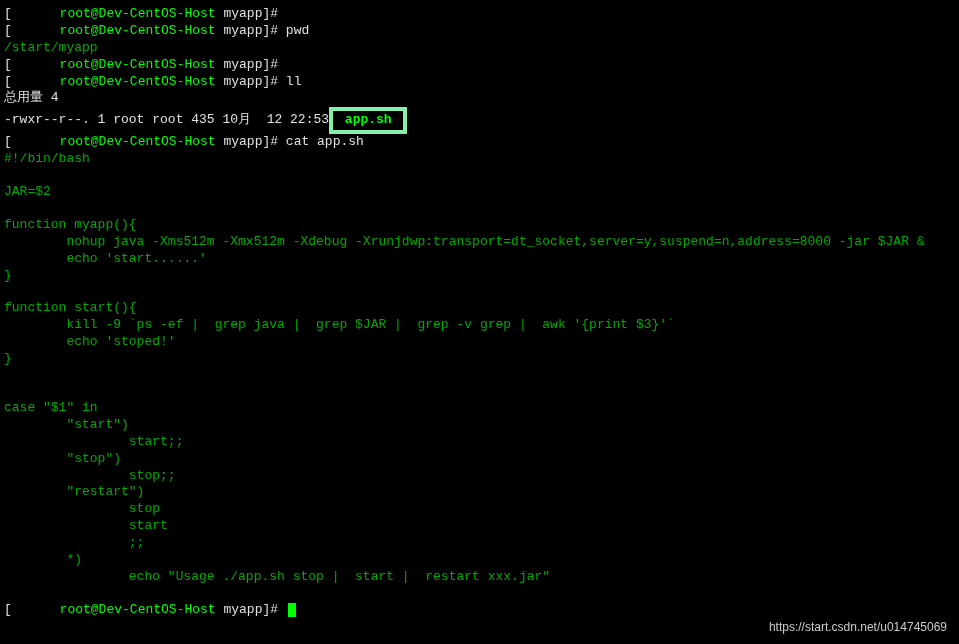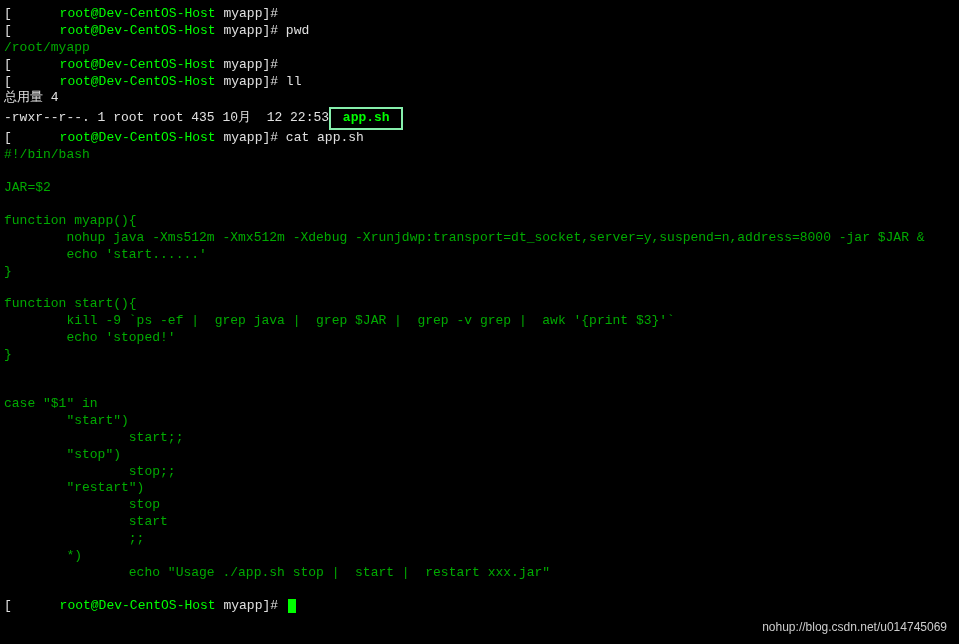--- a/index.html
+++ b/index.html
@@ -29,21 +29,21 @@
     .green {
       color: #00ff00;
       margin-left: 40px;
     }
     .dim-green {
       color: #00aa00;
     }
     .highlight {
       color: #00ff00;
       font-weight: bold;
-      border: 2px solid #86efac;
+      border: 4px solid #86efac;
       padding: 1px 4px;
       display: inline-block;
     }
     .cursor {
       display: inline-block;
       width: 8px;
       height: 14px;
       background: #00ff00;
       vertical-align: text-bottom;
       margin-left: 2px;
@@ -59,21 +59,21 @@
     .blank {
       height: 16px;
     }
   </style>
 </head>
 <body>
 
 <div>
   <div class="line"><span class="white">[</span><span class="green"> root@Dev-CentOS-Host</span><span class="white"> myapp</span><span class="white">]#</span></div>
   <div class="line"><span class="white">[</span><span class="green"> root@Dev-CentOS-Host</span><span class="white"> myapp</span><span class="white">]#</span><span class="white"> pwd</span></div>
-  <div class="line dim-green">/root/myapp</div>
+  <div class="line dim-green">/start/myapp</div>
   <div class="line"><span class="white">[</span><span class="green"> root@Dev-CentOS-Host</span><span class="white"> myapp</span><span class="white">]#</span></div>
   <div class="line"><span class="white">[</span><span class="green"> root@Dev-CentOS-Host</span><span class="white"> myapp</span><span class="white">]#</span><span class="white"> ll</span></div>
   <div class="line white">总用量 4</div>
   <div class="line"><span class="white">-rwxr--r--. 1 root root 435 10月  12 22:53</span><span class="highlight"> app.sh </span></div>
   <div class="line"><span class="white">[</span><span class="green"> root@Dev-CentOS-Host</span><span class="white"> myapp</span><span class="white">]#</span><span class="white"> cat app.sh</span></div>
   <div class="line dim-green">#!/bin/bash</div>
   <div class="blank"></div>
   <div class="line dim-green">JAR=$2</div>
   <div class="blank"></div>
   <div class="line dim-green">function myapp(){</div>
@@ -95,13 +95,13 @@
   <div class="line dim-green">        "restart")</div>
   <div class="line dim-green">                stop</div>
   <div class="line dim-green">                start</div>
   <div class="line dim-green">                ;;</div>
   <div class="line dim-green">        *)</div>
   <div class="line dim-green">                echo "Usage ./app.sh stop |  start |  restart xxx.jar"</div>
   <div class="blank"></div>
   <div class="line"><span class="white">[</span><span class="green"> root@Dev-CentOS-Host</span><span class="white"> myapp</span><span class="white">]#</span> <span class="cursor"></span></div>
 </div>
 
-<div class="watermark">nohup://blog.csdn.net/u014745069</div>
+<div class="watermark">https://start.csdn.net/u014745069</div>
 
 </body></html>

